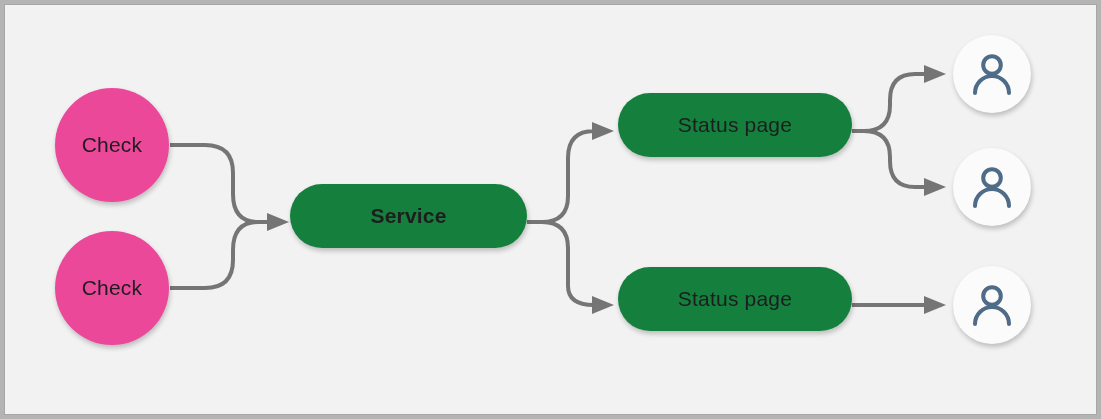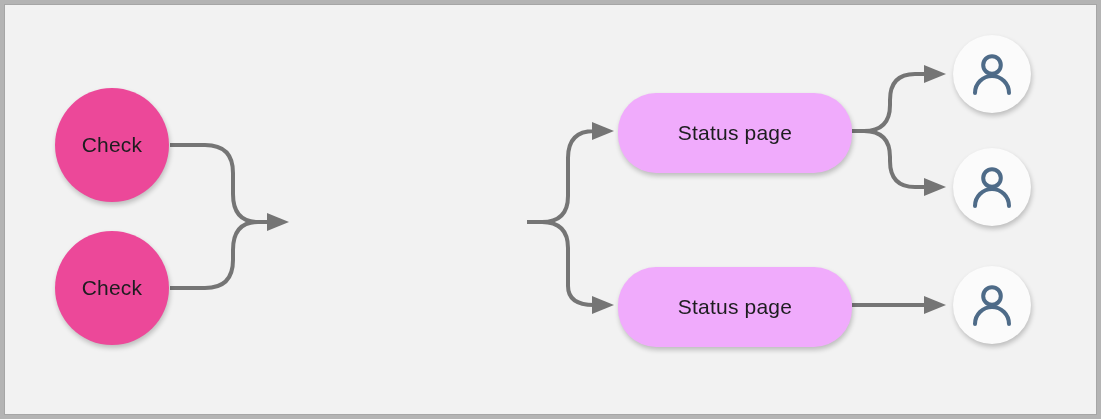--- a/index.html
+++ b/index.html
@@ -30,23 +30,23 @@
     letter-spacing: 0.2px;
   }
   .circle-node {
     width: 114px;
     height: 114px;
     border-radius: 50%;
     background: #ec4899;
     box-shadow: 1px 3px 5px rgba(0,0,0,0.22);
   }
   .pill-node {
-    height: 80px;
+    height: 64px;
     border-radius: 38px;
-    background: #f0abfc;
+    background: #15803d;
     box-shadow: 1px 3px 5px rgba(0,0,0,0.22);
   }
   .pill-node.bold { font-weight: bold; }
   .user-node {
     width: 78px;
     height: 78px;
     border-radius: 50%;
     background: #fbfbfb;
     box-shadow: 1px 3px 5px rgba(0,0,0,0.22);
   }
@@ -92,20 +92,23 @@
     </g>
   </svg>
 
   <div class="node circle-node" id="check-1">
     <span>Check</span>
   </div>
   <div class="node circle-node" id="check-2">
     <span>Check</span>
   </div>
 
+  <div class="node pill-node bold" id="service">
+    <span>Service</span>
+  </div>
 
   <div class="node pill-node" id="status-1">
     <span>Status page</span>
   </div>
   <div class="node pill-node" id="status-2">
     <span>Status page</span>
   </div>
 
   <div class="node user-node" id="user-1">
     <svg width="50" height="50" viewBox="0 0 50 50" fill="none" stroke="#4e6b88" stroke-width="4" stroke-linecap="round">

